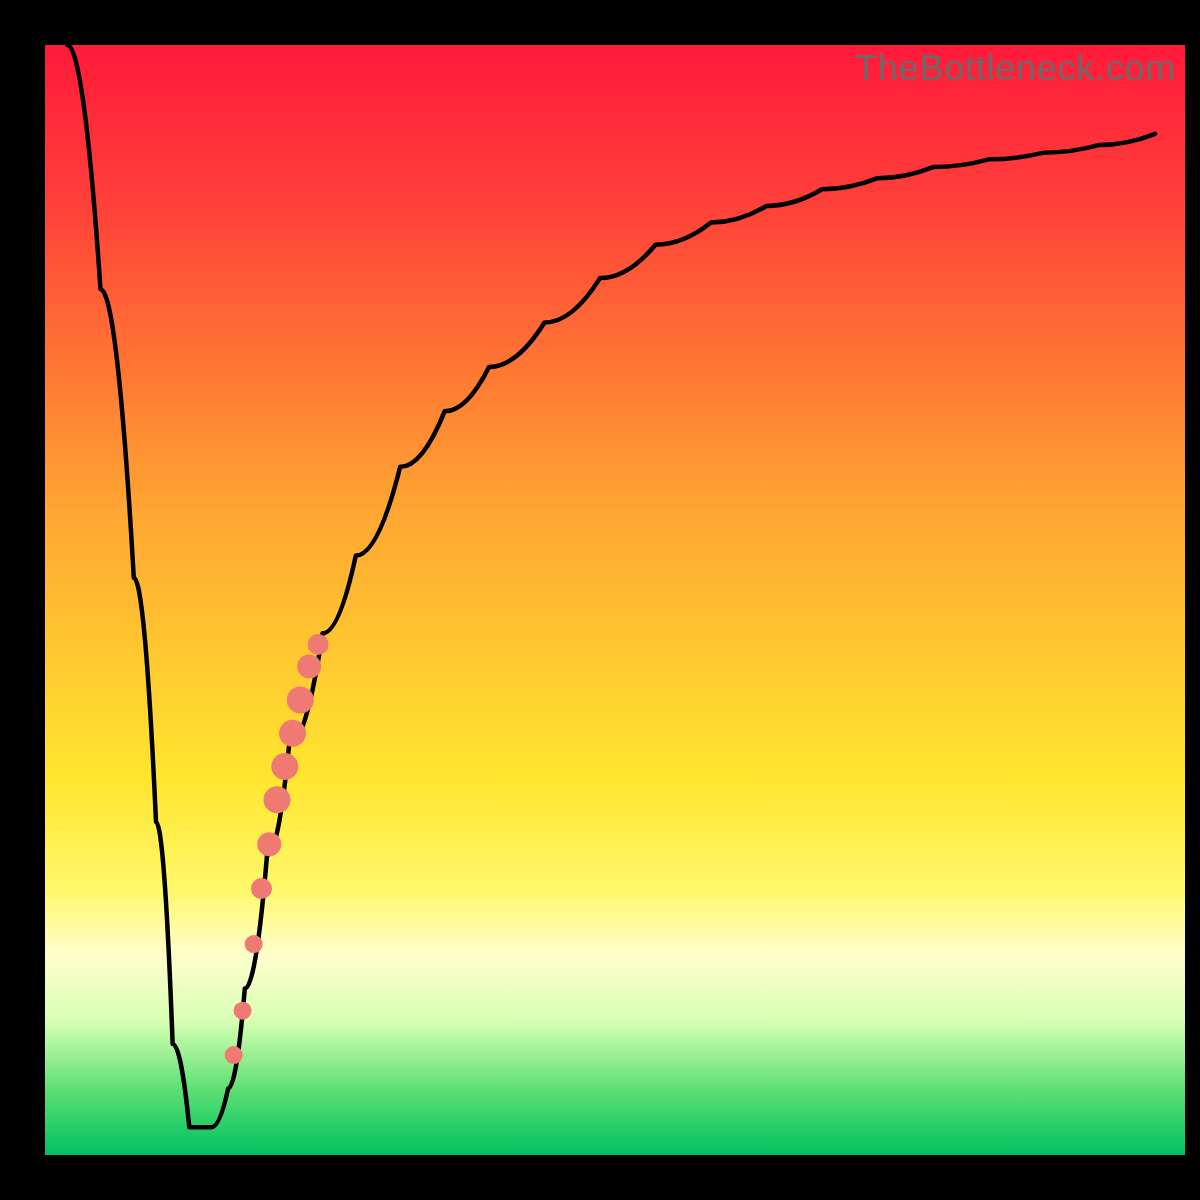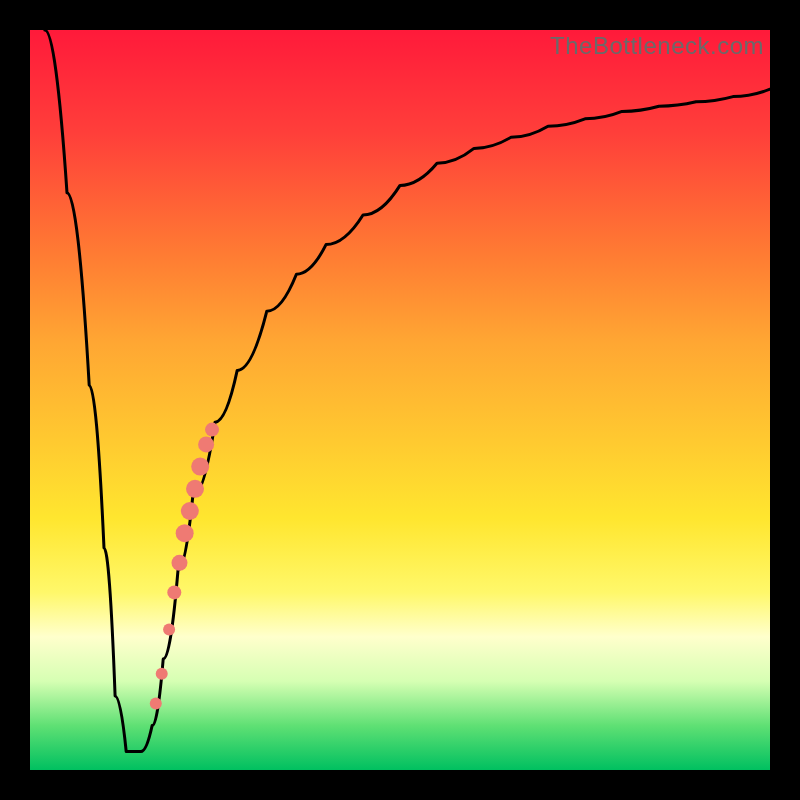--- a/index.html
+++ b/index.html
@@ -29,20 +29,21 @@
       #ff3f3a 14%,
       #ff7a33 30%,
       #ffa633 42%,
       #ffc830 55%,
       #ffe62f 66%,
       #fff86a 76%,
       #ffffcc 82%,
       #d6ffb3 88%,
       #5fe074 94%,
       #00c060 100%);
+    padding-left: 20px;
   }
   .watermark {
     position: absolute;
     top: 2px;
     right: 6px;
     font-family: Arial, Helvetica, sans-serif;
     font-size: 24px;
     color: #6a6a6a;
     letter-spacing: 0.5px;
     user-select: none;

